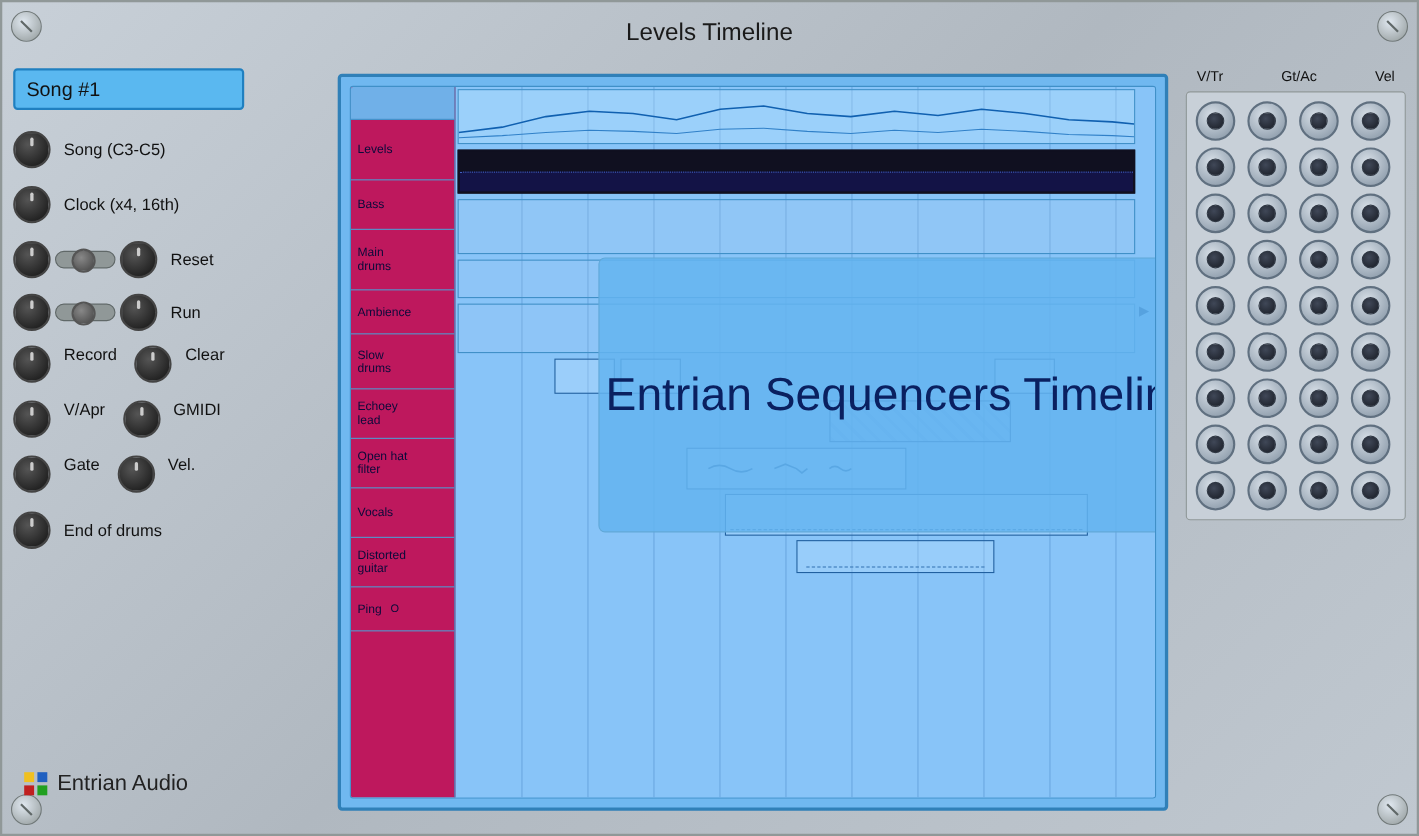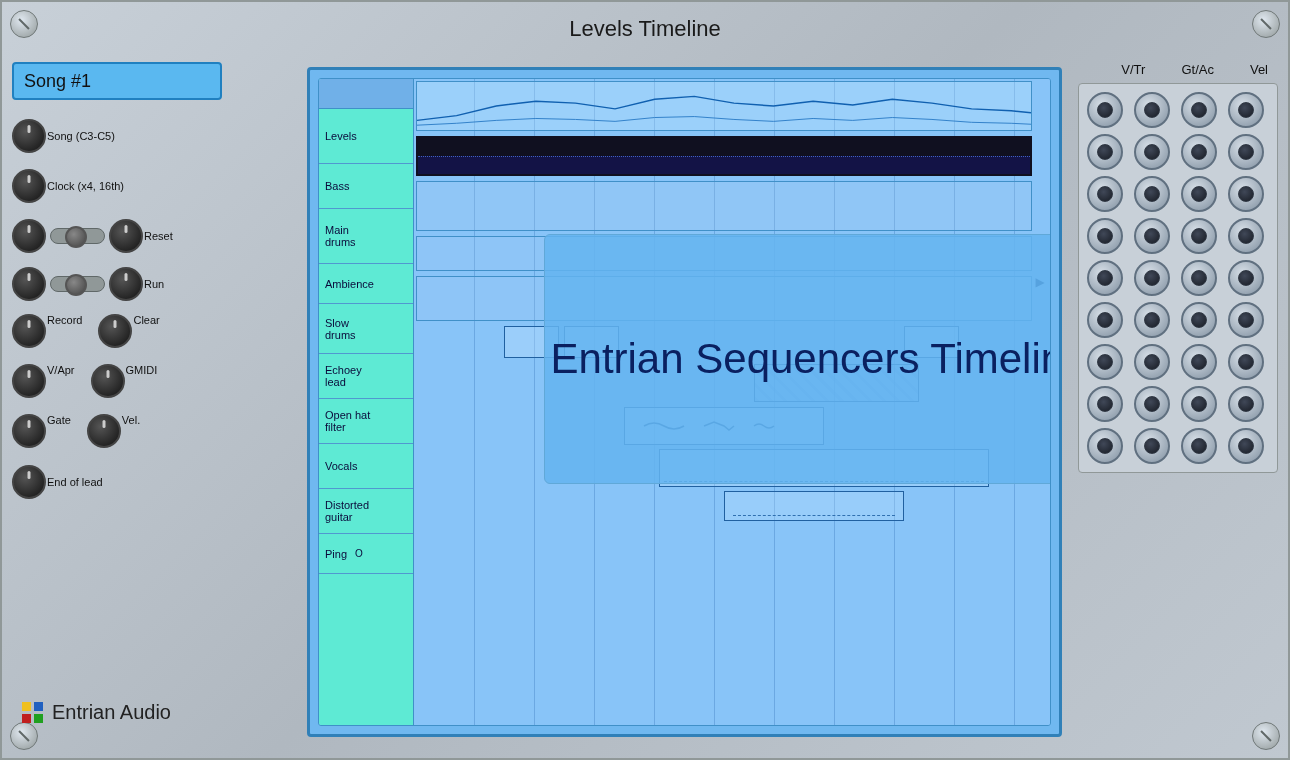--- a/index.html
+++ b/index.html
@@ -104,23 +104,23 @@
       top: 4px;
       left: 50%;
       transform: translateX(-50%);
       width: 3px;
       height: 8px;
       background: #ccc;
       border-radius: 2px;
     }
 
     .control-label {
-      font-size: 11px;
+      font-size: 15px;
       color: #111;
-      margin-left: 1px;
+      margin-left: 12px;
     }
 
     
     .slider-row {
       display: flex;
       align-items: center;
       margin-bottom: 12px;
       height: 36px;
     }
 
@@ -202,21 +202,21 @@
       overflow: hidden;
     }
 
     
     .track-labels {
       position: absolute;
       left: 0;
       top: 0;
       width: 95px;
       height: 100%;
-      background: #5eead4;
+      background: #be185d;
       border-right: 1px solid #4090c8;
       z-index: 2;
     }
 
     .track-label-row {
       display: flex;
       align-items: center;
       padding-left: 6px;
       border-bottom: 1px solid #5098d0;
       font-size: 11px;
@@ -263,21 +263,21 @@
     .right-panel {
       position: absolute;
       right: 10px;
       top: 60px;
       width: 200px;
       height: 680px;
     }
 
     .right-header {
       display: flex;
-      justify-content: flex-end;
+      justify-content: space-between;
       font-size: 13px;
       color: #111;
       margin-bottom: 6px;
       padding: 0 10px;
       gap: 36px;
     }
 
     .patch-grid {
       display: grid;
       grid-template-columns: repeat(4, 1fr);
@@ -420,21 +420,21 @@
 
     <div class="dual-row">
       <div class="knob"></div>
       <span class="control-label">Gate</span>
       <div class="knob" style="margin-left:16px;"></div>
       <span class="control-label">Vel.</span>
     </div>
 
     <div class="control-row">
       <div class="knob"></div>
-      <span class="control-label">End of lead</span>
+      <span class="control-label">End of drums</span>
     </div>
 
     <div class="entrian-logo">
       <div class="logo-squares">
         <div class="logo-sq-yellow"></div>
         <div class="logo-sq-blue"></div>
         <div class="logo-sq-red"></div>
         <div class="logo-sq-green"></div>
       </div>
       <span>Entrian Audio</span>

